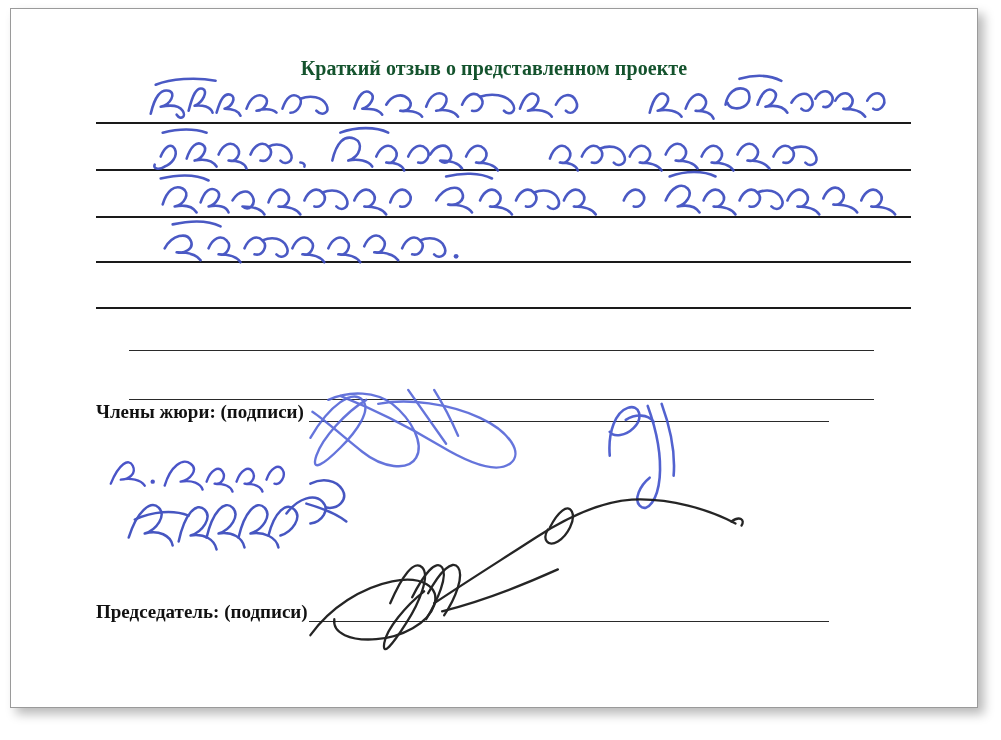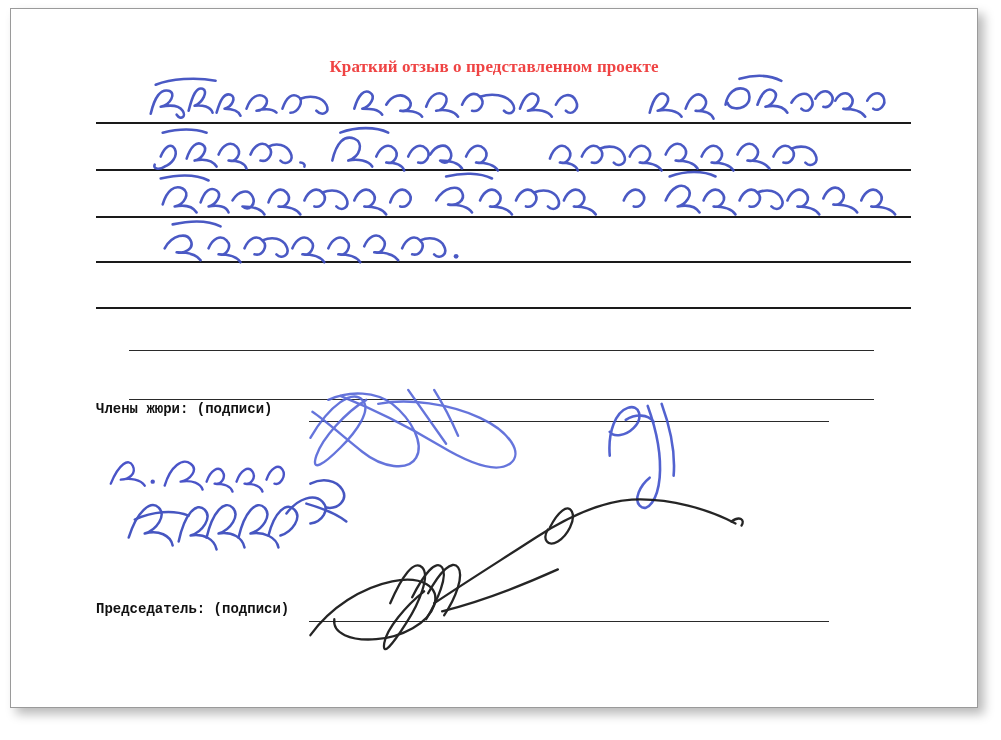--- a/index.html
+++ b/index.html
@@ -26,22 +26,22 @@
     overflow: hidden;
   }
   .doc-title {
     position: absolute;
     left: 0;
     top: 48px;
     width: 100%;
     text-align: center;
     font-family: "Liberation Serif", serif;
     font-weight: bold;
-    font-size: 17px;
-    color: #ef4444;
+    font-size: 20px;
+    color: #14532d;
     letter-spacing: 0.1px;
   }
 
   
   .rule {
     position: absolute;
     height: 0;
     border-top: 2px solid #1a1a1a;
   }
   .rule.thin {
@@ -53,22 +53,22 @@
     position: absolute;
     left: 0;
     top: 0;
     width: 100%;
     height: 100%;
     pointer-events: none;
   }
 
   .label {
     position: absolute;
-    font-family: Liberation Mono, monospace;
-    font-size: 14px;
+    font-family: Liberation Serif, serif;
+    font-size: 19px;
     font-weight: bold;
     color: #111111;
     white-space: nowrap;
   }
 
   .sign-line {
     position: absolute;
     height: 0;
     border-top: 1.6px solid #2a2a2a;
   }

